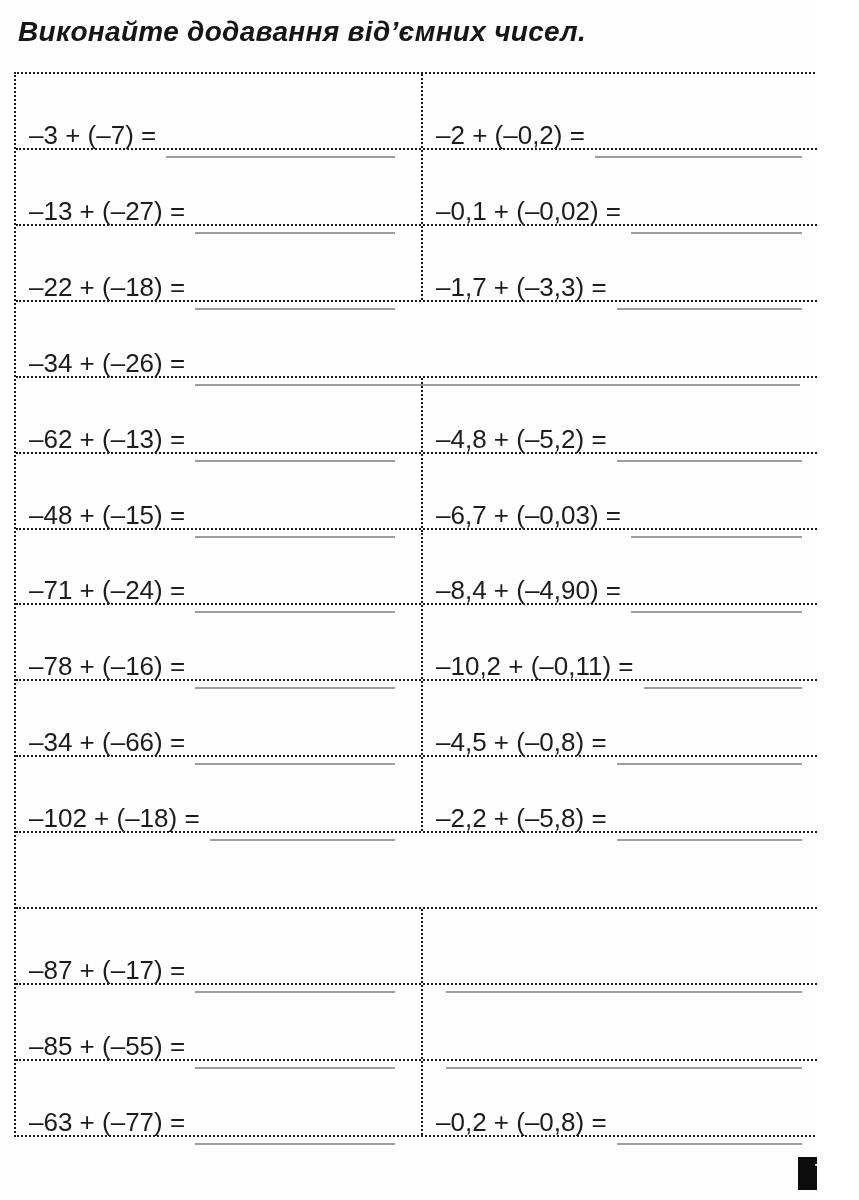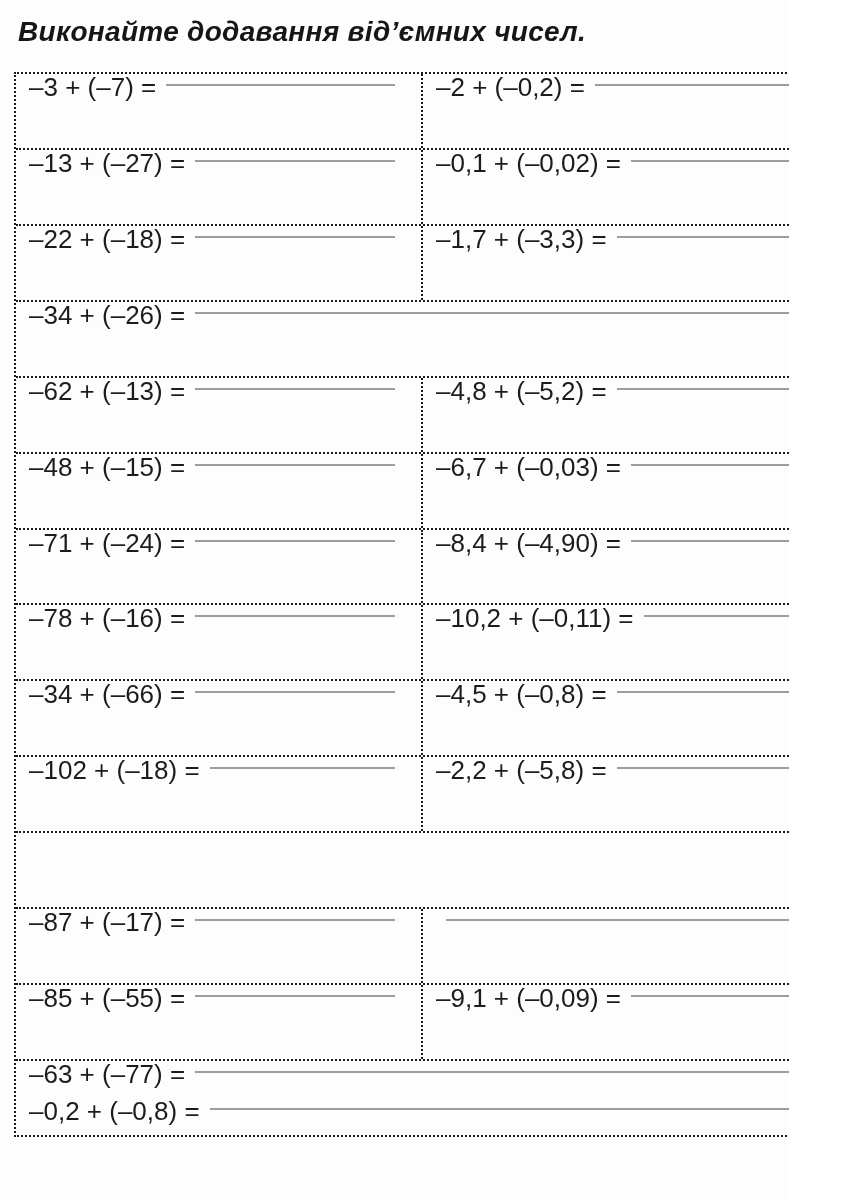--- a/index.html
+++ b/index.html
@@ -7,20 +7,21 @@
     padding: 0;
     background: #ffffff;
   }
   .page {
     position: relative;
     width: 789px;
     height: 1200px;
     background: #fdfdfd;
     overflow: hidden;
     font-family: "Liberation Sans", sans-serif;
+    padding-left: 28px;
   }
   .title {
     position: absolute;
     left: 18px;
     top: 16px;
     font-size: 28px;
     font-weight: bold;
     font-style: italic;
     color: #161616;
     letter-spacing: 0.3px;
@@ -38,25 +39,25 @@
     flex-direction: column;
     background: #fdfdfd;
   }
   .row {
     flex: 1;
     display: flex;
     box-sizing: border-box;
     border-bottom: 2px dotted #1a1a1a;
     min-height: 0;
   }
-  .row:last-child { border-bottom: none; flex-direction: column; }
+  .row:last-child { border-bottom: none; }
   .cell {
     flex: 1;
     display: flex;
-    align-items: flex-start;
+    align-items: flex-end;
     box-sizing: border-box;
     padding-left: 13px;
     min-width: 0;
   }
   .cell.left { border-right: 2px dotted #1a1a1a; }
   .expr {
     font-size: 26px;
     color: #1c1c1c;
     white-space: pre;
     line-height: 1;
@@ -212,21 +213,20 @@
         <span class="answer-line"></span>
       </div>
     </div>
 
     <div class="row">
       <div class="cell left">
         <span class="expr">–85 + (–55) =</span>
         <span class="answer-line"></span>
       </div>
       <div class="cell">
-        <span class="expr">–9,1 + (–0,09) =</span>
         <span class="answer-line"></span>
       </div>
     </div>
 
     <div class="row">
       <div class="cell left">
         <span class="expr">–63 + (–77) =</span>
         <span class="answer-line"></span>
       </div>
       <div class="cell">

